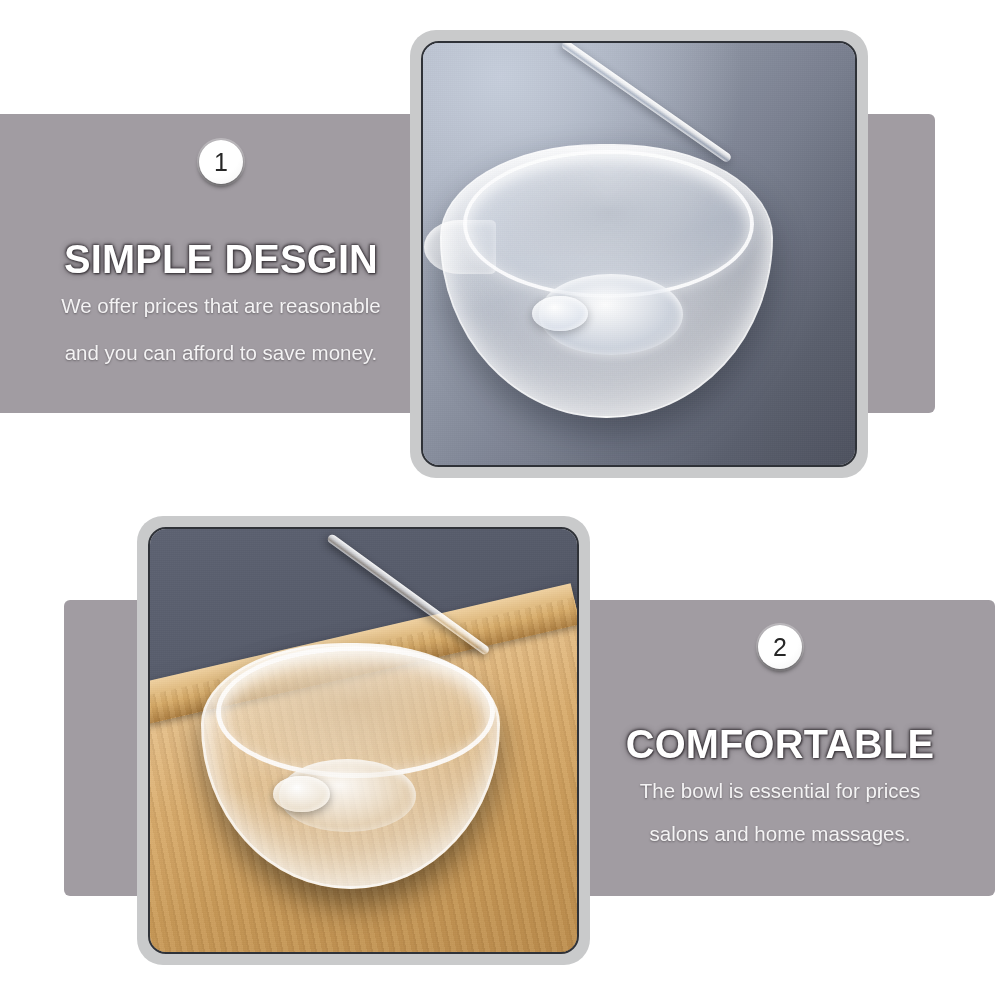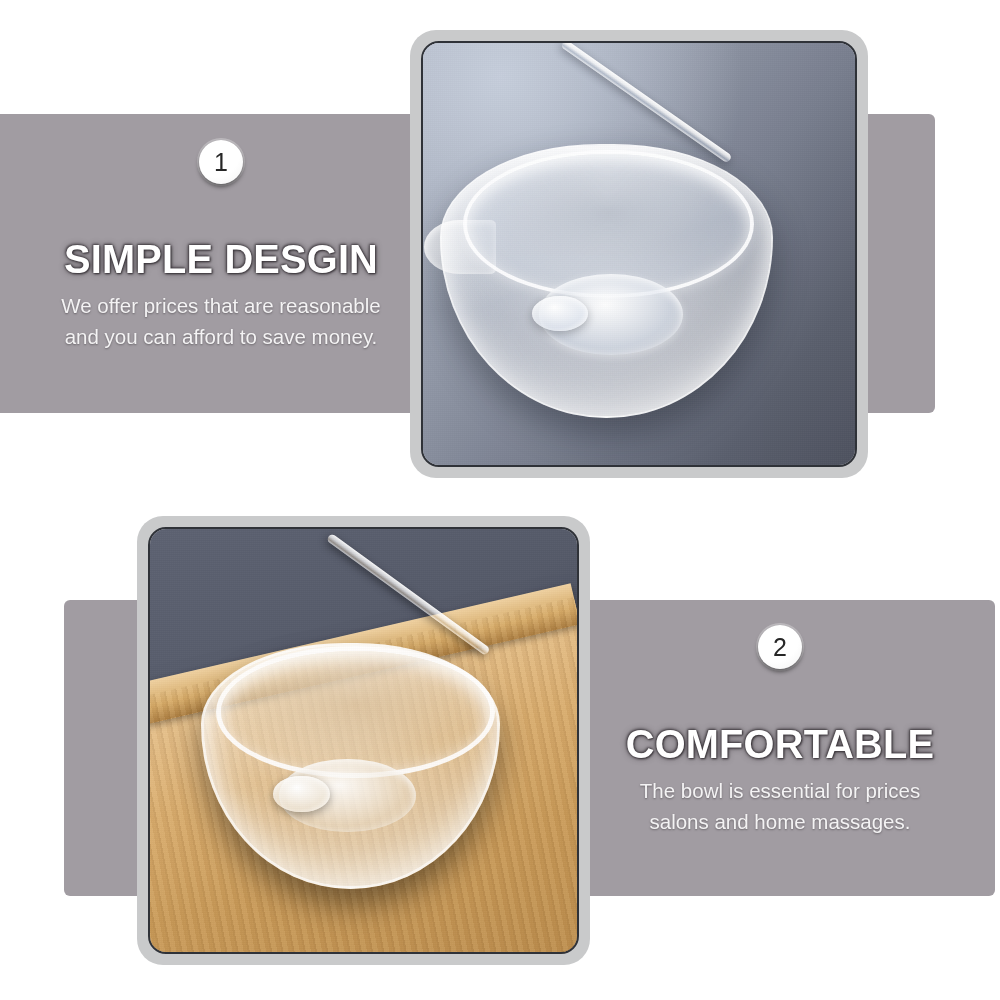--- a/index.html
+++ b/index.html
@@ -343,21 +343,21 @@
         <div class="stick1"></div>
       </div>
       <div class="grain"></div>
     </div>
   </div>
 
   <div class="text-block" id="text-block-1">
     <div class="step-badge">1</div>
     <h2 class="feature-title">SIMPLE DESGIN</h2>
     <p class="feature-desc">We offer prices that are reasonable</p>
-    <p class="feature-desc" style="margin-top:0;">and you can afford to save money.</p>
+    <p class="feature-desc" style="margin-top:16px;">and you can afford to save money.</p>
   </div>
 
   <div class="band" id="band-2"></div>
 
   <div class="photo-card" id="photo-card-2">
     <div class="photo-frame">
       <div class="bg-dark-2"></div>
       <div class="tray">
         <div class="tray-lip"></div>
         <div class="tray-grain"></div>
@@ -370,16 +370,16 @@
         <div class="stick2"></div>
       </div>
       <div class="grain"></div>
     </div>
   </div>
 
   <div class="text-block" id="text-block-2">
     <div class="step-badge">2</div>
     <h2 class="feature-title">COMFORTABLE</h2>
     <p class="feature-desc">The bowl is essential for prices</p>
-    <p class="feature-desc" style="margin-top:0;">salons and home massages.</p>
+    <p class="feature-desc" style="margin-top:12px;">salons and home massages.</p>
   </div>
 
 </div>
 
 </body></html>

